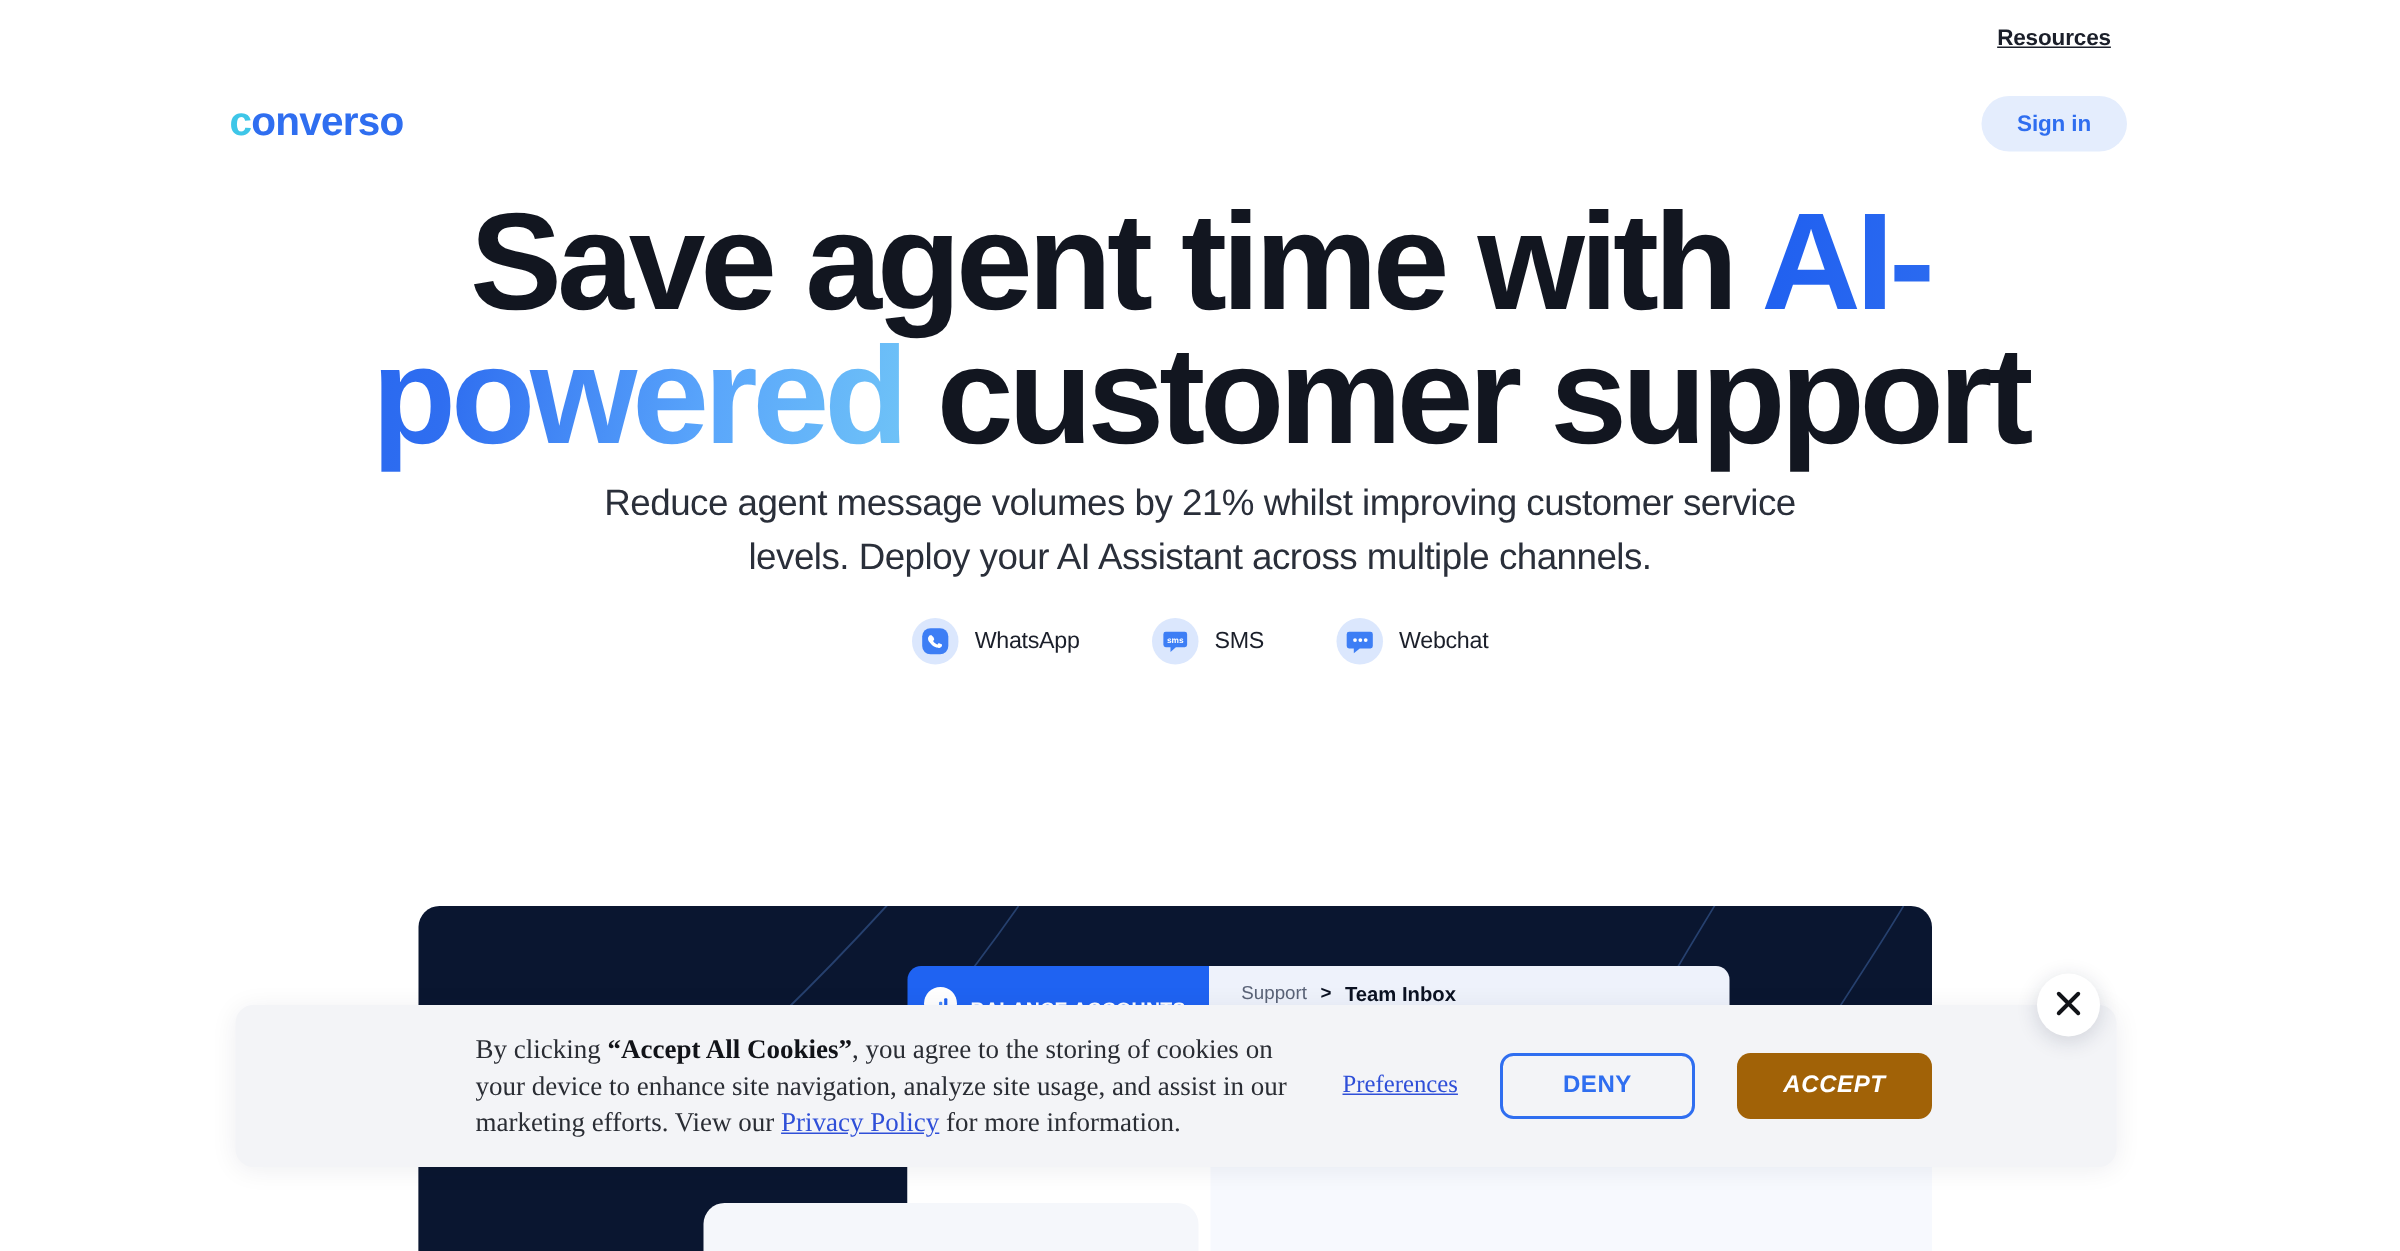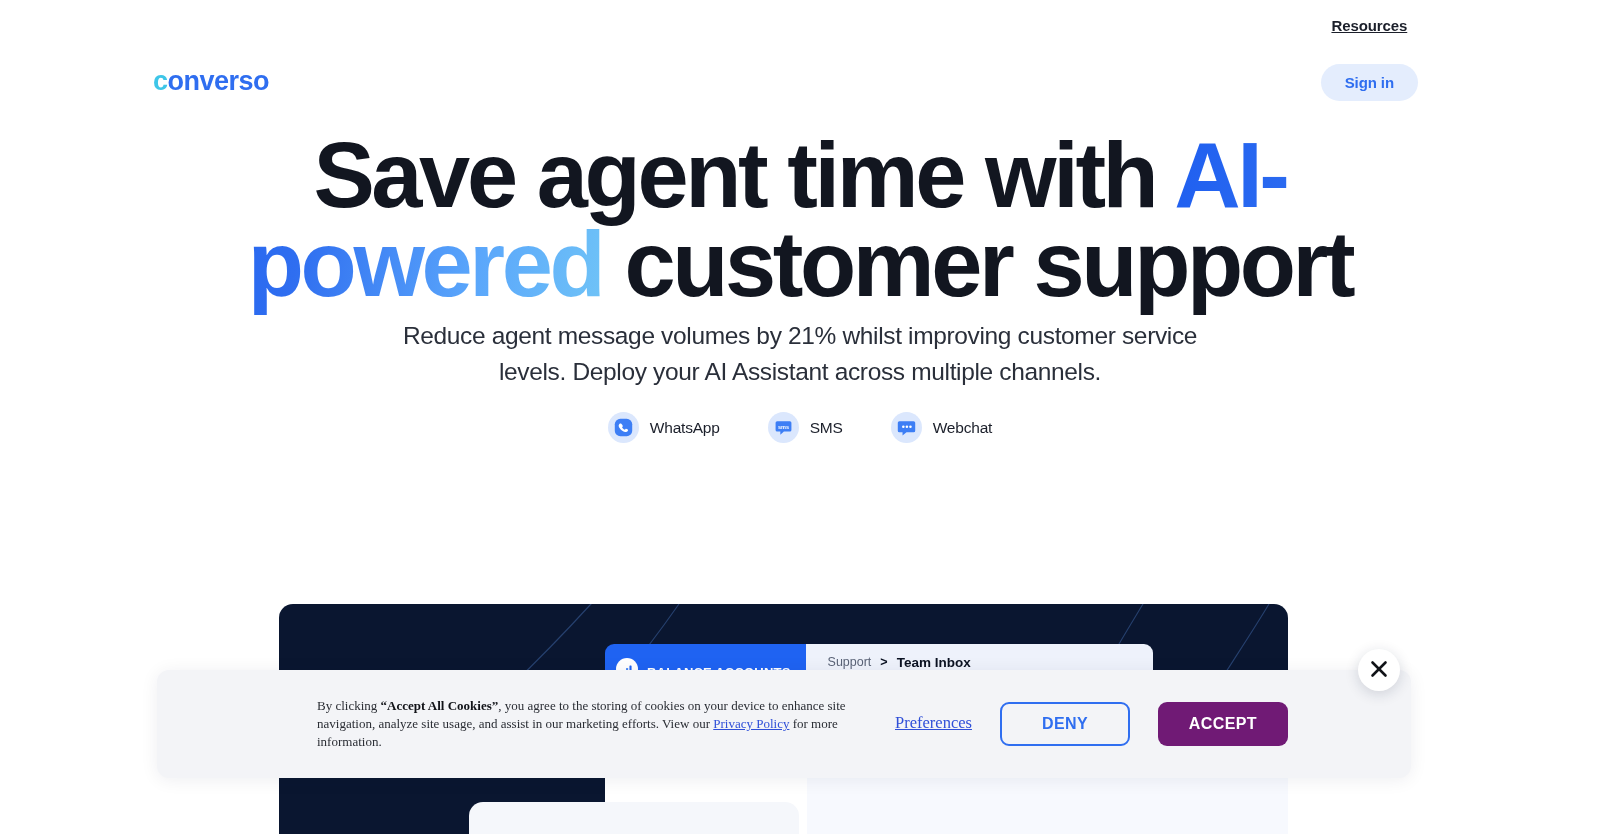--- a/index.html
+++ b/index.html
@@ -160,21 +160,21 @@
   
   .cookie {
     position: absolute; left: 157px; top: 670px;
     width: 1254px; height: 108px;
     background: #f3f4f7; border-radius: 12px;
     box-shadow: 0 2px 18px rgba(20,30,60,0.07);
     display: flex; align-items: center; z-index: 40;
   }
   .cookie-text {
     font-family: "Liberation Serif", serif;
-    font-size: 13px; line-height: 1.38; color: #2a2d34;
+    font-size: 18px; line-height: 1.38; color: #2a2d34;
     margin-left: 160px; width: 560px;
   }
   .cookie-text b { font-weight: 700; color: #111318; }
   .cookie-link {
     color: #2f4fd8; text-decoration: underline; cursor: pointer;
   }
   .cookie-actions {
     display: flex; align-items: center; gap: 28px; margin-left: 18px;
   }
   .prefs {
@@ -183,23 +183,24 @@
     cursor: pointer; padding-bottom: 2px;
   }
   .btn-deny {
     width: 130px; height: 44px; border-radius: 9px;
     background: #f3f4f7; border: 2px solid #2f6ef0; color: #2f6ef0;
     font-size: 16px; font-weight: 700; letter-spacing: 0.4px; cursor: pointer;
     font-family: "Liberation Sans", sans-serif;
   }
   .btn-accept {
     width: 130px; height: 44px; border-radius: 9px;
-    background: #701a75; border: none; color: #fff;
+    background: #a16207; border: none; color: #fff;
     font-size: 16px; font-weight: 700; letter-spacing: 0.4px; cursor: pointer;
     font-family: "Liberation Sans", sans-serif;
+    font-style: italic;
   }
   .cookie-close {
     position: absolute; left: 1358px; top: 649px;
     width: 42px; height: 42px; border-radius: 50%;
     background: #fff; border: none; cursor: pointer;
     box-shadow: 0 3px 14px rgba(20,30,60,0.16);
     display: flex; align-items: center; justify-content: center;
     z-index: 41;
   }
 </style>

